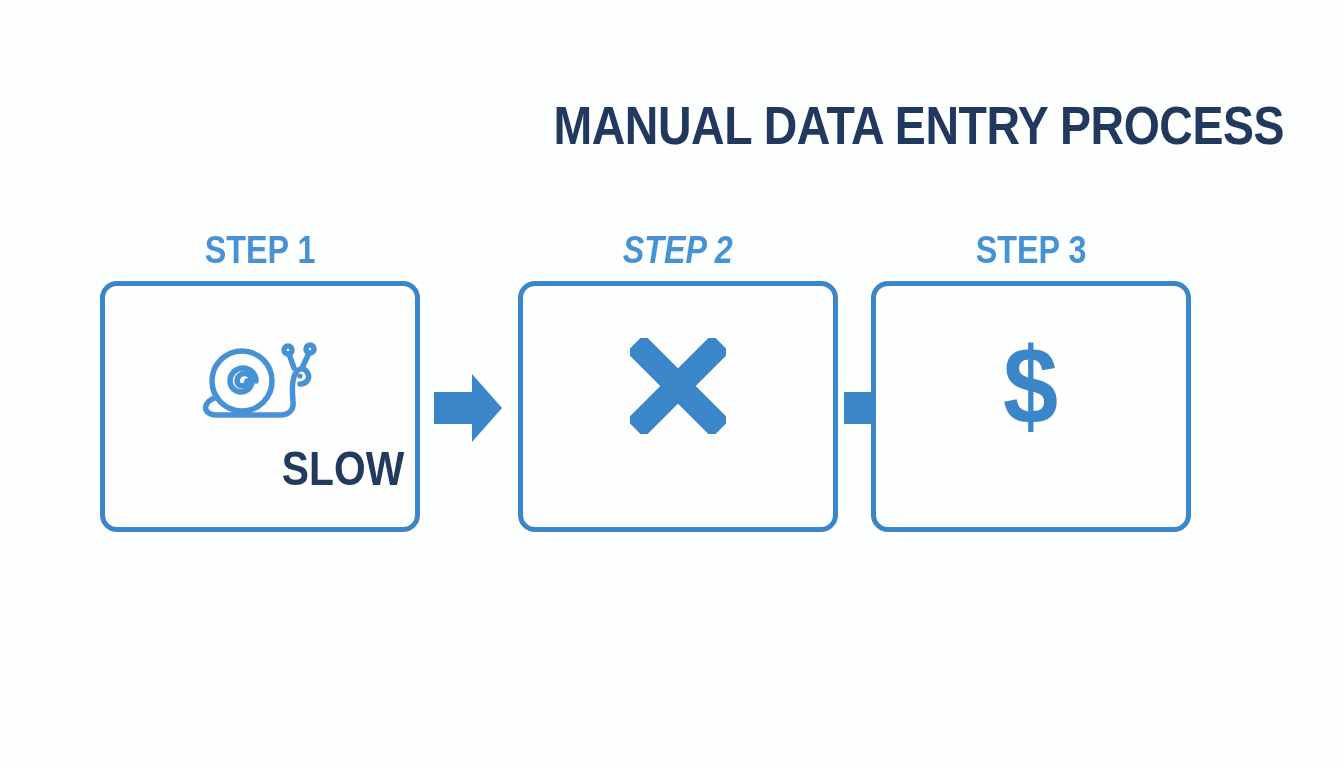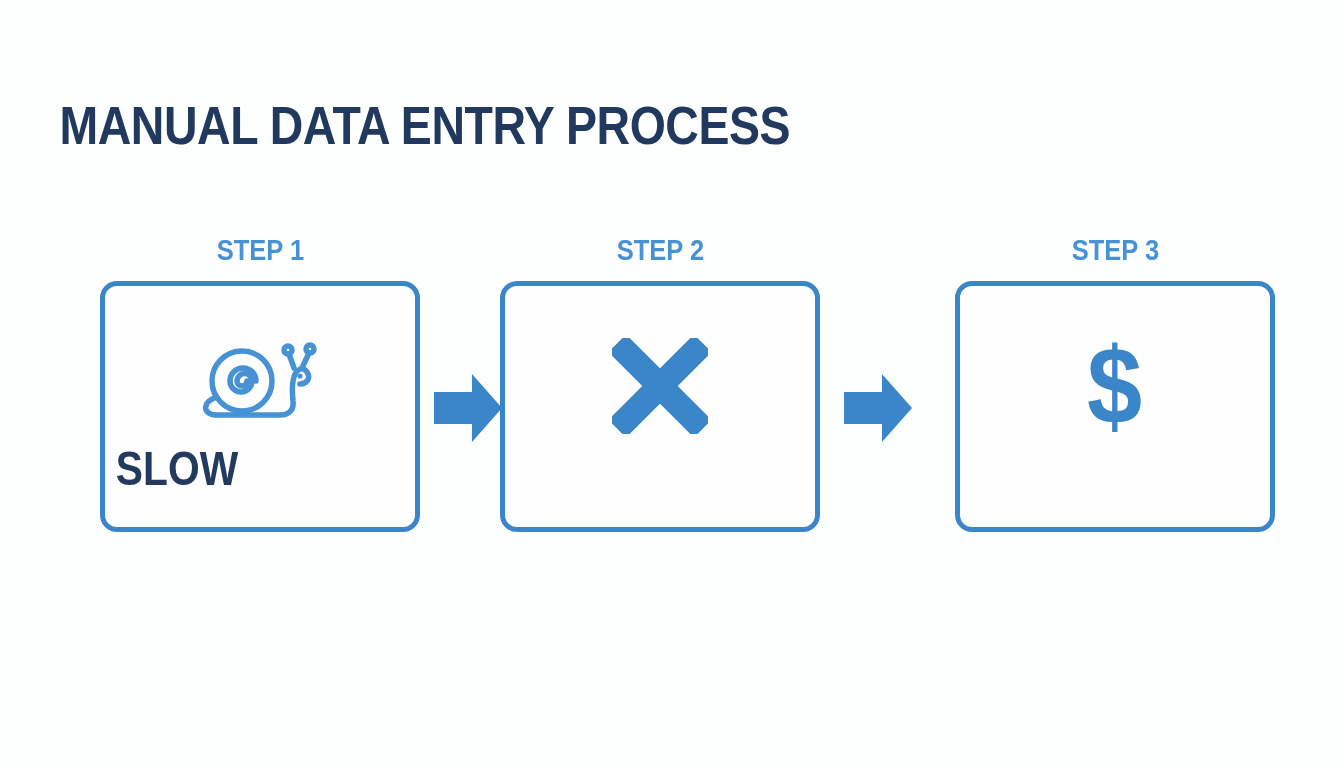--- a/index.html
+++ b/index.html
@@ -7,51 +7,51 @@
     width:1344px;height:768px;
     background:#fdfefe;
     font-family:"Liberation Sans", sans-serif;
     overflow:hidden;
     position:relative;
   }
   .canvas{position:absolute;left:0;top:0;width:1344px;height:768px;}
 
   .title{
     position:absolute;left:0;top:95px;width:1344px;height:60px;
-    display:flex;align-items:center;justify-content:flex-start;
+    display:flex;align-items:center;justify-content:flex-end;
     font-size:54px;font-weight:700;color:#21395e;
     letter-spacing:-0.5px;white-space:nowrap;
   }
   .title-inner{transform:scaleX(0.86);transform-origin:center;}
 
   .step{position:absolute;top:232px;width:320px;height:305px;}
   .step-1{left:100px;}
-  .step-2{left:500px;}
-  .step-3{left:955px;}
+  .step-2{left:518px;font-style:italic;}
+  .step-3{left:871px;}
 
   .step-label{
     position:absolute;left:0;top:0;width:320px;height:36px;
     display:flex;align-items:center;justify-content:center;
-    font-size:30px;font-weight:700;color:#4791d5;white-space:nowrap;
+    font-size:38px;font-weight:700;color:#4791d5;white-space:nowrap;
   }
   .step-label-inner{transform:scaleX(0.85);transform-origin:center;}
 
   .step-box{
     position:absolute;left:0;top:49px;width:320px;height:251px;
     box-sizing:border-box;
     border:5px solid #3b86c9;border-radius:17px;
     background:#fefefe;
   }
   .icon-wrap{
     position:absolute;left:0;top:35px;width:310px;height:130px;
     display:flex;align-items:center;justify-content:center;
   }
   .box-label{
     position:absolute;left:0;top:155px;width:310px;height:55px;
-    display:flex;align-items:center;justify-content:flex-start;
+    display:flex;align-items:center;justify-content:flex-end;
     font-size:48px;font-weight:700;color:#223a5e;white-space:nowrap;
   }
   .box-label-inner{transform:scaleX(0.85);transform-origin:center;}
 
   .dollar{
     font-size:110px;font-weight:700;color:#3b86c9;
     transform:scaleX(0.9);transform-origin:center;
     line-height:110px;
   }
 

